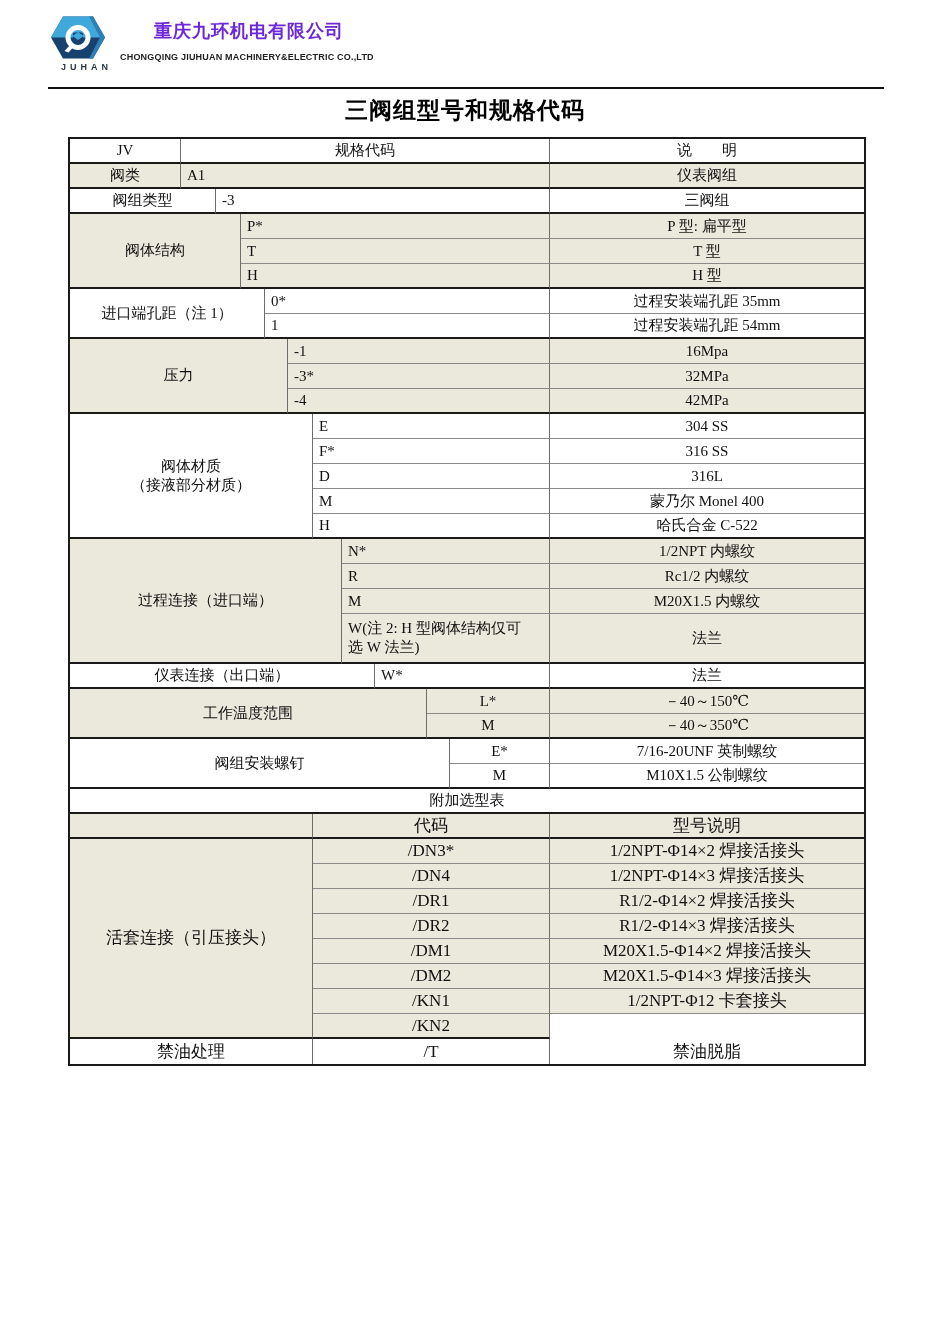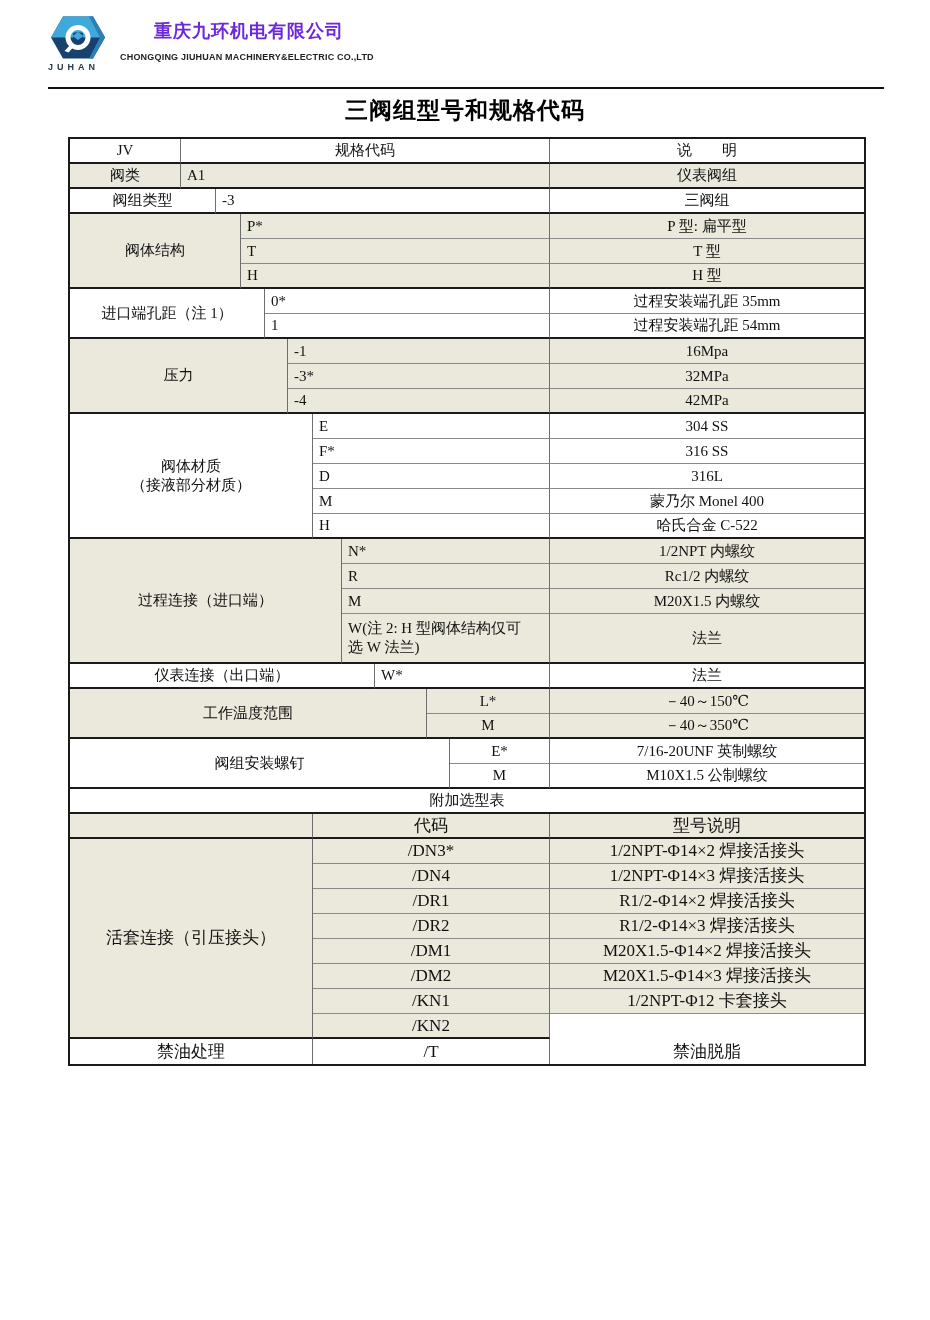--- a/index.html
+++ b/index.html
@@ -3,21 +3,21 @@
 <meta charset="utf-8">
 <style>
   html,body{margin:0;padding:0;background:#fff;}
   #page{
     position:relative;width:930px;height:1320px;background:#ffffff;overflow:hidden;
     font-family:"Liberation Serif","DejaVu Serif",serif;color:#1a1a1a;
   }
   
   #logo{position:absolute;left:48px;top:15px;width:60px;height:47px;}
   #logo-word{
-    position:absolute;left:44px;top:62px;width:68px;text-align:left;
+    position:absolute;left:44px;top:62px;width:68px;text-align:right;
     font-family:"Liberation Sans","DejaVu Sans",sans-serif;
     font-size:9px;font-weight:bold;letter-spacing:4px;color:#2a3744;text-indent:4px;
   }
   #company-cn{
     position:absolute;left:118px;top:19px;
     font-size:18px;font-weight:bold;letter-spacing:1px;color:#6d28d9;margin-left:36px;
   }
   #company-en{
     position:absolute;left:120px;top:52px;
     font-family:"Liberation Sans","DejaVu Sans",sans-serif;

